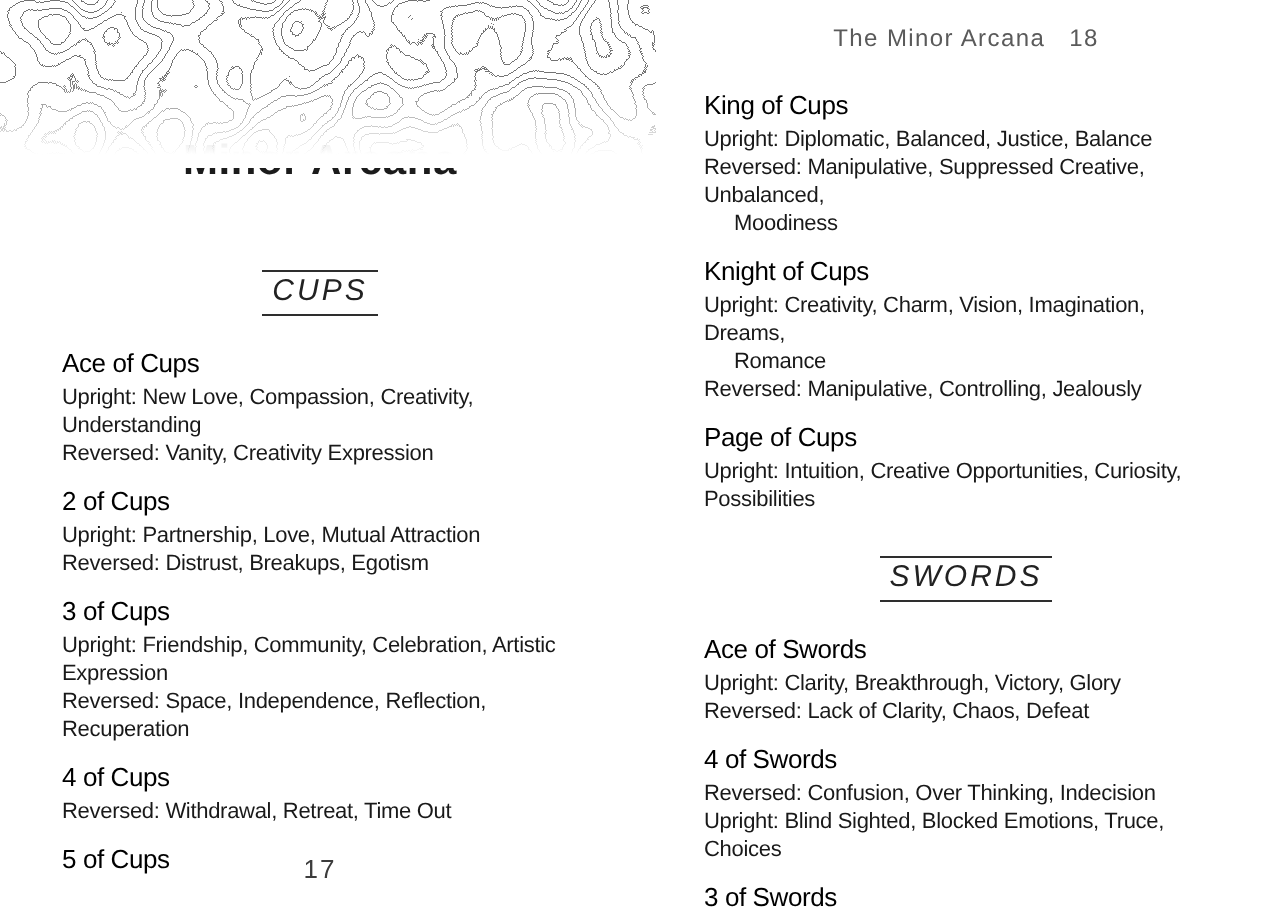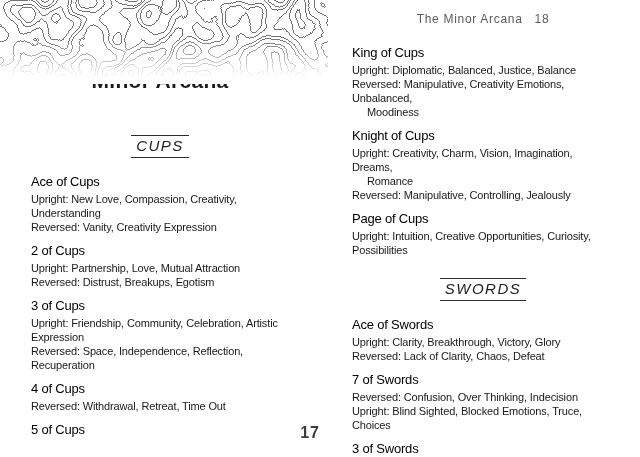--- a/index.html
+++ b/index.html
@@ -32,21 +32,21 @@
     margin: 0 0 2px 0; font-size: 13px; line-height: 16px;
     letter-spacing: -0.2px; color: #000000; font-weight: normal;
   }
   .line {
     font-size: 11px; line-height: 14px; letter-spacing: -0.15px;
     color: #191919;
   }
   .line.indent { padding-left: 15px; }
   .pagenum {
     position: absolute; bottom: 15px; left: 0; width: 320px;
-    text-align: right; font-size: 16px; letter-spacing: 1px; color: #3c3c3c; font-weight: bold;
+    text-align: center; font-size: 13px; letter-spacing: 1px; color: #3c3c3c;
   }
 
   
   .page.right { padding-left: 32px; }
   .running-head {
     margin: 12px 0 0 0; width: 262px; text-align: center;
     font-size: 12px; line-height: 15px; letter-spacing: 0.7px; color: #5a5a5a;
   }
   .rh-num { margin-left: 12px; }
   .sections { margin-top: 18px; }
@@ -116,21 +116,21 @@
 
   <section class="page right">
     <header class="running-head">
       <span>The Minor Arcana</span><span class="rh-num">18</span>
     </header>
     <div class="sections" id="right-sections">
         <div class="entries">
           <div class="entry">
             <h3>King of Cups</h3>
             <div class="line">Upright: Diplomatic, Balanced, Justice, Balance</div>
-            <div class="line">Reversed: Manipulative, Creativity Emotions, Unbalanced,</div>
+            <div class="line">Reversed: Manipulative, Suppressed Creative, Unbalanced,</div>
             <div class="line indent">Moodiness</div>
           </div>
           <div class="entry">
             <h3>Knight of Cups</h3>
             <div class="line">Upright: Creativity, Charm, Vision, Imagination, Dreams,</div>
             <div class="line indent">Romance</div>
             <div class="line">Reversed: Manipulative, Controlling, Jealously</div>
           </div>
           <div class="entry">
             <h3>Page of Cups</h3>
@@ -138,21 +138,21 @@
           </div>
         </div>
         <div class="rule-heading-wrap swords"><h2 class="rule-heading">SWORDS</h2></div>
         <div class="entries">
           <div class="entry">
             <h3>Ace of Swords</h3>
             <div class="line">Upright: Clarity, Breakthrough, Victory, Glory</div>
             <div class="line">Reversed: Lack of Clarity, Chaos, Defeat</div>
           </div>
           <div class="entry">
-            <h3>7 of Swords</h3>
+            <h3>4 of Swords</h3>
             <div class="line">Reversed: Confusion, Over Thinking, Indecision</div>
             <div class="line">Upright: Blind Sighted, Blocked Emotions, Truce, Choices</div>
           </div>
           <div class="entry">
             <h3>3 of Swords</h3>
           </div>
         </div>
       </div>
   </section>
 

